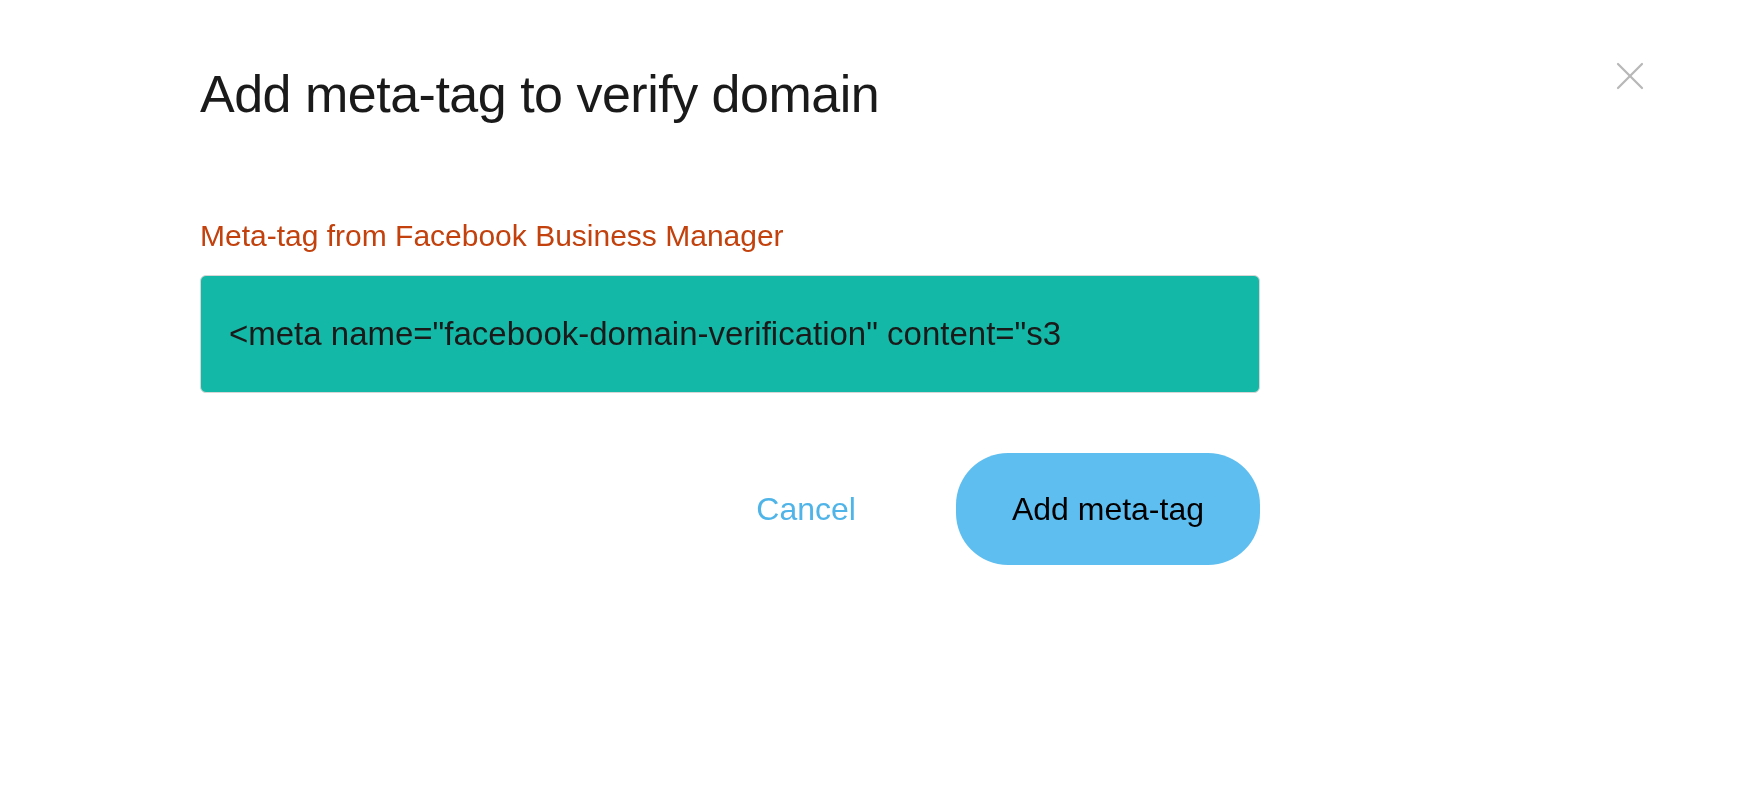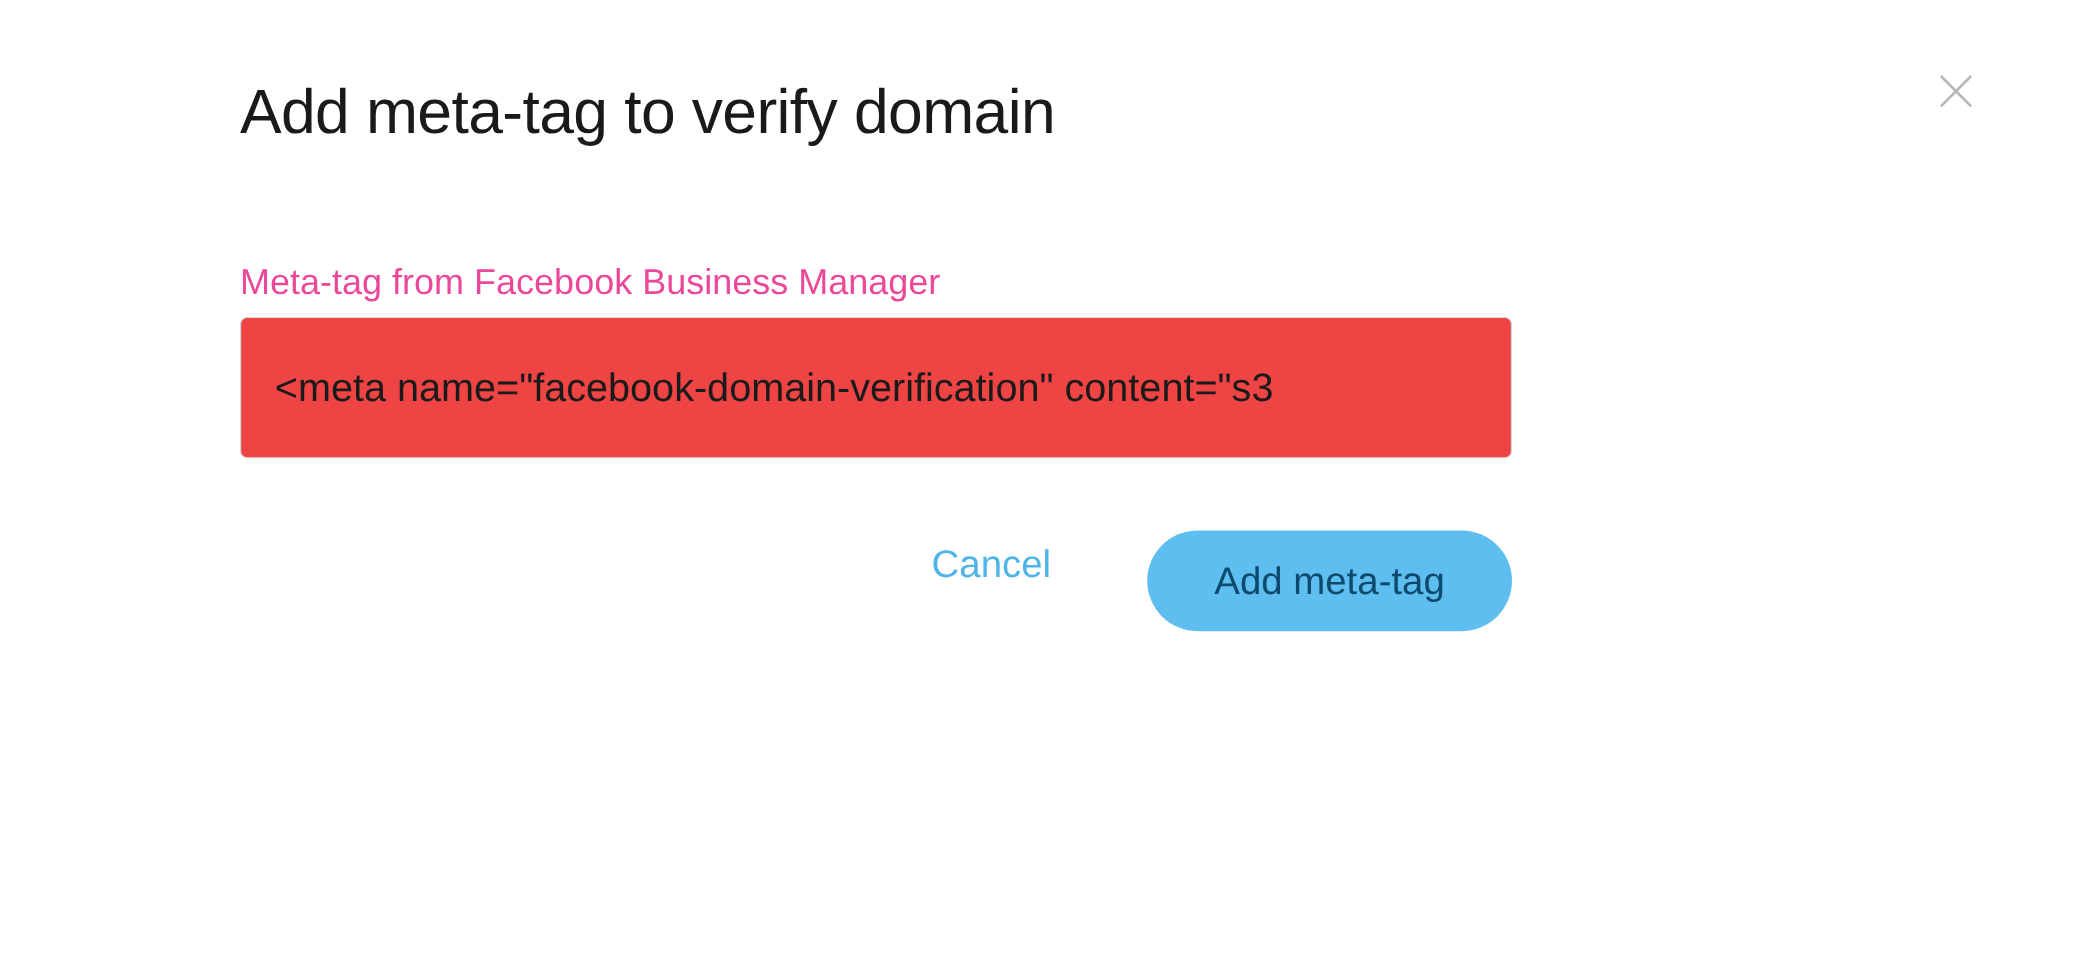--- a/index.html
+++ b/index.html
@@ -38,33 +38,33 @@
     .dialog-title {
       font-size: 52px;
       font-weight: 500;
       color: #1a1a1a;
       margin-bottom: 95px;
       letter-spacing: -0.5px;
     }
     .field-label {
       font-size: 30px;
       font-weight: 400;
-      color: #ec4899;
-      margin-bottom: 11px;
+      color: #c2410c;
+      margin-bottom: 22px;
     }
     .meta-input {
       width: 1060px;
       height: 118px;
       border: 1px solid #d6d6d6;
       border-radius: 6px;
       padding: 0 28px;
       font-size: 33px;
       font-family: -apple-system, BlinkMacSystemFont, "Segoe UI", Helvetica, Arial, sans-serif;
       color: #1a1a1a;
-      background: #ef4444;
+      background: #14b8a6;
       outline: none;
       white-space: nowrap;
       overflow: hidden;
       text-overflow: clip;
     }
     .helper-text {
       margin-top: 16px;
       font-size: 27px;
       line-height: 1.35;
       color: #9b9b9b;
@@ -72,44 +72,44 @@
     }
     .helper-link {
       color: #4fb4e8;
       text-decoration: none;
       font-weight: 500;
       cursor: pointer;
     }
     .button-row {
       display: flex;
       justify-content: flex-end;
-      align-items: flex-start;
-      gap: 60px;
+      align-items: center;
+      gap: 80px;
       margin-top: 60px;
       width: 1060px;
     }
     .cancel-button {
       background: transparent;
       border: none;
       color: #4fb4e8;
       font-size: 32px;
       font-weight: 400;
       cursor: pointer;
       padding: 10px 20px;
       font-family: inherit;
     }
     .primary-button {
       background: #5fbef0;
       border: none;
-      color: #0c4a6e;
+      color: #000000;
       font-size: 32px;
       font-weight: 400;
       cursor: pointer;
       padding: 0 56px;
-      height: 84px;
+      height: 112px;
       border-radius: 52px;
       font-family: inherit;
     }
   </style>
 </head>
 <body>
 
 <div class="dialog">
 
   <div class="close-button">

